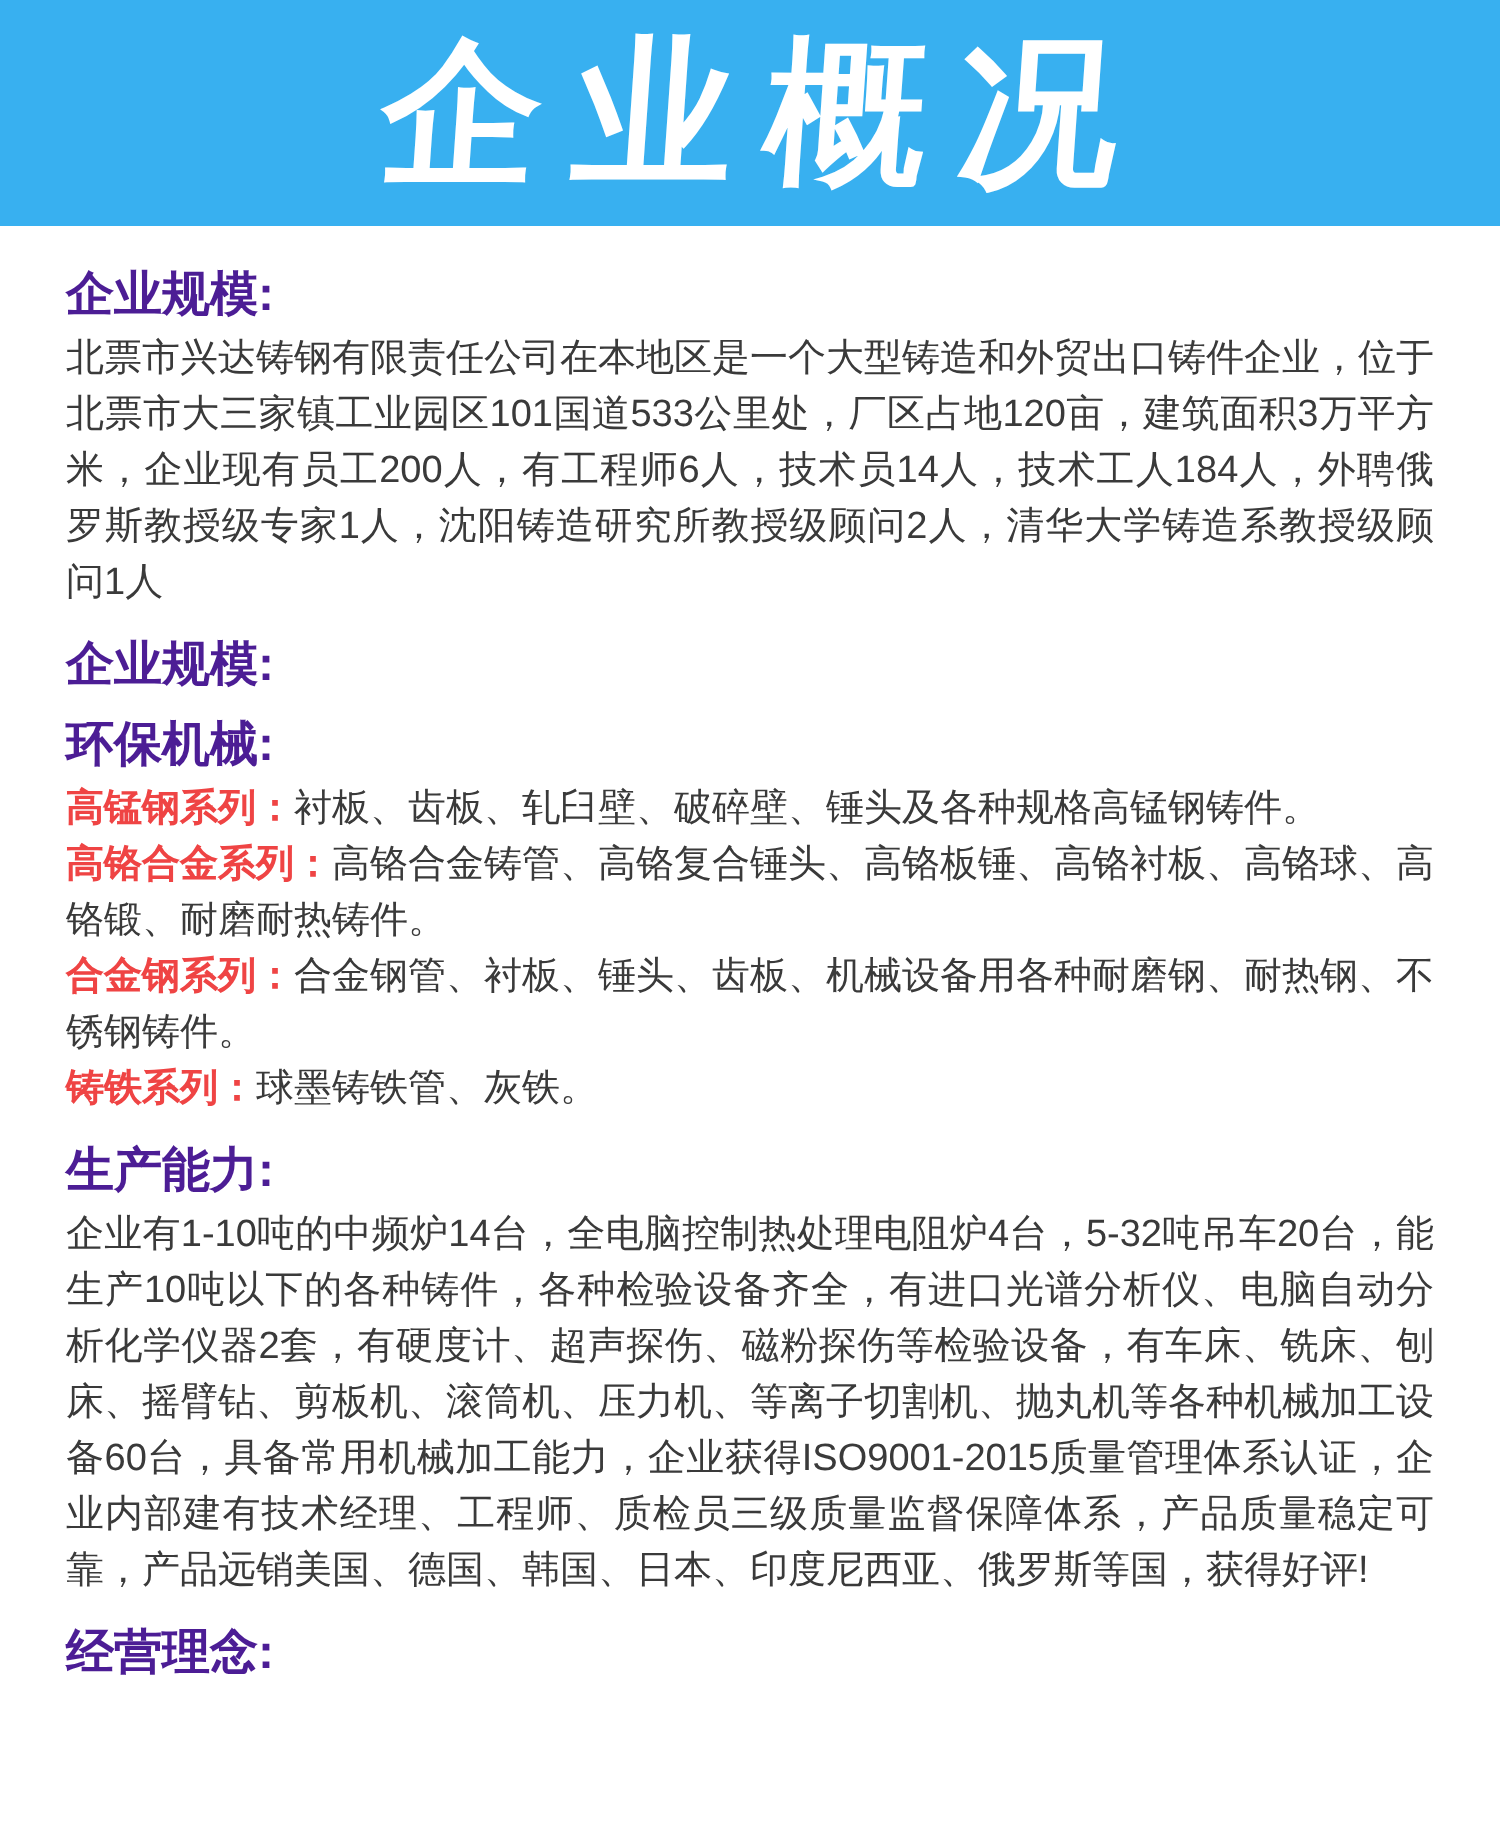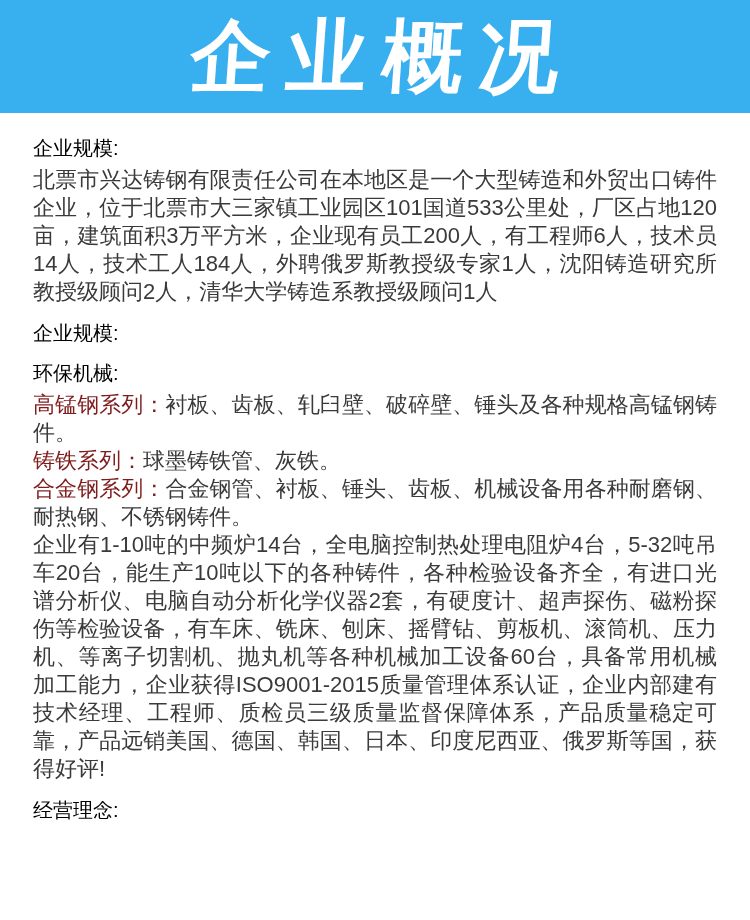--- a/index.html
+++ b/index.html
@@ -33,39 +33,39 @@
     line-height: 1;
     transform: skewX(-4deg);
     text-indent: 16px; 
     white-space: nowrap;
   }
   .content {
     padding: 16px 33px 40px 33px;
   }
   .sec-heading {
     margin: 14px 0 5px 0;
-    font-size: 20px;
+    font-size: 24px;
     line-height: 26px;
-    font-weight: normal;
-    color: #000000;
+    font-weight: bold;
+    color: #4c1d95;
   }
   section:first-of-type .sec-heading {
     margin-top: 6px;
   }
   .para {
     margin: 0;
-    font-size: 22px;
+    font-size: 19px;
     line-height: 28px;
     color: #3a3a3a;
     text-align: justify;
     text-justify: inter-ideograph;
   }
   .series-label {
-    font-weight: normal;
-    color: #7f1d1d;
+    font-weight: bold;
+    color: #ef4444;
   }
 </style>
 </head>
 <body>
 
 <div class="page">
 
   <header class="banner">
     <h1 class="banner-title">企业概况</h1>
   </header>
@@ -77,25 +77,27 @@
       <p class="para">北票市兴达铸钢有限责任公司在本地区是一个大型铸造和外贸出口铸件企业，位于北票市大三家镇工业园区101国道533公里处，厂区占地120亩，建筑面积3万平方米，企业现有员工200人，有工程师6人，技术员14人，技术工人184人，外聘俄罗斯教授级专家1人，沈阳铸造研究所教授级顾问2人，清华大学铸造系教授级顾问1人</p>
     </section>
 
     <section>
       <h2 class="sec-heading">企业规模:</h2>
     </section>
 
     <section>
       <h2 class="sec-heading">环保机械:</h2>
       <p class="para"><span class="series-label">高锰钢系列：</span><span>衬板、齿板、轧臼壁、破碎壁、锤头及各种规格高锰钢铸件。</span></p>
+      <p class="para"><span class="series-label">高铬合金系列：</span><span>高铬合金铸管、高铬复合锤头、高铬板锤、高铬衬板、高铬球、高铬锻、耐磨耐热铸件。</span></p>
+      <p class="para"><span class="series-label">合金钢系列：</span><span>合金钢管、衬板、锤头、齿板、机械设备用各种耐磨钢、耐热钢、不锈钢铸件。</span></p>
       <p class="para"><span class="series-label">铸铁系列：</span><span>球墨铸铁管、灰铁。</span></p>
-      <p class="para"><span class="series-label">合金钢系列：</span><span>合金钢管、衬板、锤头、齿板、机械设备用各种耐磨钢、耐热钢、不锈钢铸件。</span></p>
     </section>
 
     <section>
+      <h2 class="sec-heading">生产能力:</h2>
       <p class="para">企业有1-10吨的中频炉14台，全电脑控制热处理电阻炉4台，5-32吨吊车20台，能生产10吨以下的各种铸件，各种检验设备齐全，有进口光谱分析仪、电脑自动分析化学仪器2套，有硬度计、超声探伤、磁粉探伤等检验设备，有车床、铣床、刨床、摇臂钻、剪板机、滚筒机、压力机、等离子切割机、抛丸机等各种机械加工设备60台，具备常用机械加工能力，企业获得ISO9001-2015质量管理体系认证，企业内部建有技术经理、工程师、质检员三级质量监督保障体系，产品质量稳定可靠，产品远销美国、德国、韩国、日本、印度尼西亚、俄罗斯等国，获得好评!</p>
     </section>
 
     <section>
       <h2 class="sec-heading">经营理念:</h2>
 
     </section>
 
   </main>
 </div>

